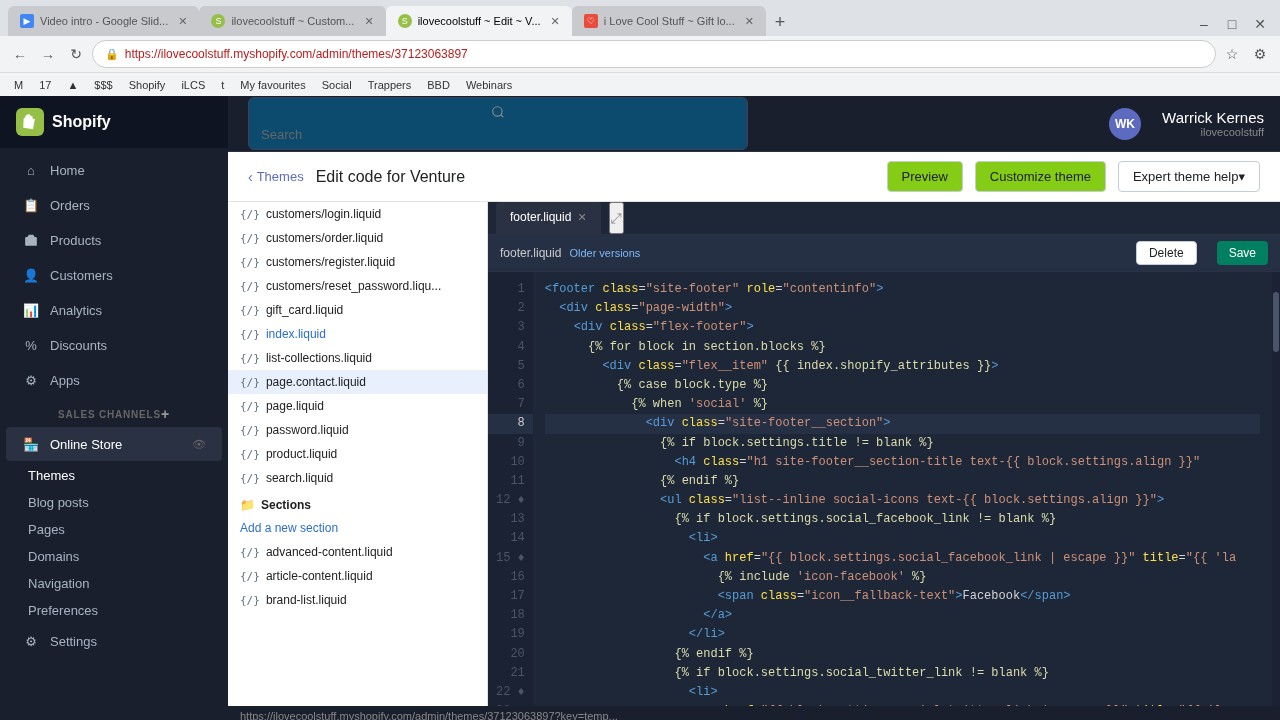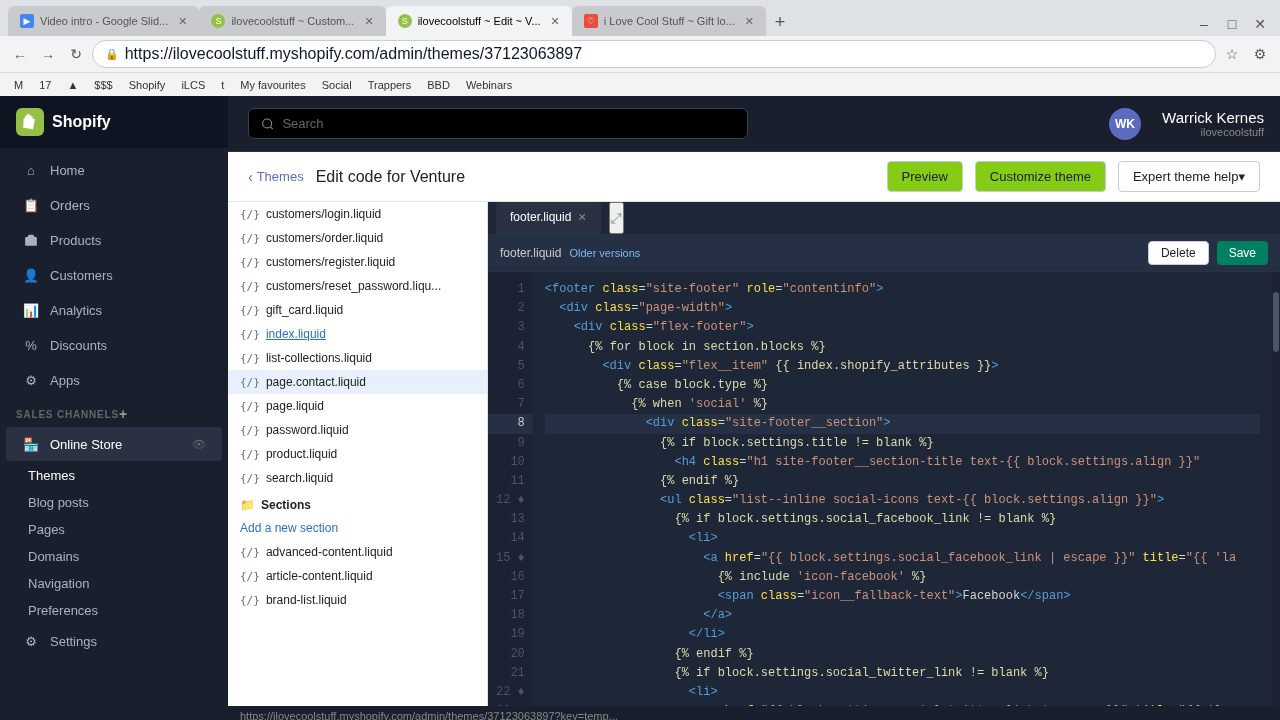--- a/index.html
+++ b/index.html
@@ -8,47 +8,47 @@
     .browser-tab { display: flex; align-items: center; gap: 6px; padding: 6px 12px; border-radius: 6px 6px 0 0; font-size: 12px; max-width: 200px; height: 30px; cursor: pointer; }
     .browser-tab.active { background: #f1f3f4; }
     .browser-tab.inactive { background: #c8cace; color: #555; }
     .browser-tab .tab-favicon { width: 14px; height: 14px; border-radius: 2px; flex-shrink: 0; }
     .browser-tab .tab-title { white-space: nowrap; overflow: hidden; text-overflow: ellipsis; font-size: 11px; }
     .browser-tab .tab-close { font-size: 11px; color: #666; margin-left: 4px; cursor: pointer; }
     .browser-nav { display: flex; align-items: center; gap: 4px; padding: 4px 8px; background: #f1f3f4; height: 36px; }
     .nav-btn { width: 24px; height: 24px; border-radius: 50%; background: transparent; border: none; cursor: pointer; color: #555; font-size: 14px; display: flex; align-items: center; justify-content: center; }
     .address-bar { flex: 1; display: flex; align-items: center; gap: 6px; background: white; border-radius: 20px; padding: 3px 12px; border: 1px solid #ccc; height: 28px; }
     .lock-icon { color: #1a73e8; font-size: 11px; }
-    .address-text { font-size: 16px; color: #0f172a; }
+    .address-text { font-size: 12px; color: #b91c1c; }
     .bookmarks-bar { display: flex; align-items: center; gap: 4px; padding: 0 8px; background: #f1f3f4; height: 24px; border-top: 1px solid #ddd; font-size: 11px; }
     .bookmark-item { padding: 1px 6px; cursor: pointer; white-space: nowrap; color: #333; border-radius: 3px; }
 
     
     .admin-wrapper { display: flex; height: 630px; }
 
     
     .sidebar { width: 228px; background: #1a1f2e; color: #a8b3c1; display: flex; flex-direction: column; overflow: hidden; flex-shrink: 0; }
     .sidebar-header { padding: 12px 16px; display: flex; align-items: center; gap: 10px; background: #0e1422; }
     .shopify-logo { display: flex; align-items: center; gap: 8px; }
     .shopify-logo-icon { width: 28px; height: 28px; background: #96bf48; border-radius: 6px; display: flex; align-items: center; justify-content: center; }
     .shopify-logo-text { color: white; font-size: 16px; font-weight: 600; }
     .sidebar-nav { flex: 1; overflow-y: auto; padding: 4px 0; }
     .nav-item { display: flex; align-items: center; gap: 10px; padding: 8px 16px; cursor: pointer; color: #a8b3c1; font-size: 13px; border-radius: 4px; margin: 1px 6px; }
     .nav-item.active { background: #2a3142; color: white; }
     .nav-item .icon { width: 18px; height: 18px; display: flex; align-items: center; justify-content: center; flex-shrink: 0; }
-    .nav-section-header { padding: 8px 16px 4px; font-size: 10px; font-weight: 600; color: #666; letter-spacing: 0.8px; display: flex; align-items: center; justify-content: flex-start; }
+    .nav-section-header { padding: 8px 16px 4px; font-size: 10px; font-weight: 600; color: #666; letter-spacing: 0.8px; display: flex; align-items: center; justify-content: center; }
     .nav-section-header .add-btn { color: #999; cursor: pointer; font-size: 14px; }
     .nav-sub-item { display: flex; align-items: center; gap: 10px; padding: 6px 16px 6px 28px; cursor: pointer; color: #a8b3c1; font-size: 13px; }
     .nav-sub-item.active { color: white; }
     .eye-icon { margin-left: auto; font-size: 11px; color: #666; }
 
     
     .shopify-header { background: #1a1f2e; height: 56px; display: flex; align-items: center; padding: 0 16px 0 0; border-bottom: 1px solid #2a3142; }
     .header-search { flex: 1; max-width: 500px; margin: 0 20px; }
-    .header-search-bar { background: #000000; border: 1px solid #3a4155; border-radius: 6px; padding: 7px 12px; display: flex; align-items: center; gap: 8px; }
+    .header-search-bar { background: #0c4a6e; border: 1px solid #3a4155; border-radius: 6px; padding: 7px 12px; display: flex; align-items: center; gap: 8px; flex-direction: column; }
     .header-search-bar input { background: transparent; border: none; outline: none; color: white; font-size: 13px; width: 100%; }
     .header-search-bar input::placeholder { color: #666; }
     .header-right { display: flex; align-items: center; gap: 21px; margin-left: auto; justify-content: flex-end; }
     .header-avatar { width: 32px; height: 32px; border-radius: 50%; background: #5c6bc0; display: flex; align-items: center; justify-content: center; color: white; font-size: 12px; font-weight: 600; overflow: hidden; }
     .header-user { text-align: right; }
     .header-user-name { color: white; font-size: 15px; font-weight: 500; }
     .header-user-store { color: #888; font-size: 11px; }
 
     
     .main-content { flex: 1; display: flex; flex-direction: column; background: #f6f6f7; overflow: hidden; }
@@ -62,35 +62,35 @@
     .toolbar-btn { padding: 7px 14px; border-radius: 4px; font-size: 13px; cursor: pointer; border: 1px solid #c4cdd5; background: #84cc16; color: #202223; }
     .toolbar-btn.expert { background: white; color: #202223; border: 1px solid #c4cdd5; display: flex; align-items: center; gap: 0; }
 
     
     .editor-area { display: flex; flex: 1; overflow: hidden; }
 
     
     .file-tree { width: 260px; background: white; border-right: 1px solid #e1e3e5; overflow-y: auto; flex-shrink: 0; }
     .file-item { display: flex; align-items: center; gap: 6px; padding: 5px 12px; cursor: pointer; color: #202223; font-size: 12px; }
     .file-item .file-icon { color: #637381; font-size: 11px; font-family: monospace; }
-    .file-item .file-link { color: #2c6ecb; text-decoration: underline; }
+    .file-item .file-link { color: #2c6ecb; }
     .section-header { padding: 8px 12px 4px; font-size: 12px; font-weight: 600; color: #202223; display: flex; align-items: center; gap: 6px; }
     .section-header .section-icon { color: #637381; }
     .add-section-link { color: #2c6ecb; padding: 5px 12px; font-size: 12px; cursor: pointer; display: block; }
 
     
     .code-editor { flex: 1; display: flex; flex-direction: column; background: #1e2738; overflow: hidden; }
     .editor-tabs { display: flex; background: #1e2738; border-bottom: 1px solid #2a3142; padding: 0 8px; }
     .editor-tab { display: flex; align-items: center; gap: 6px; padding: 8px 14px; font-size: 12px; color: #aaa; cursor: pointer; border-bottom: 2px solid transparent; }
     .editor-tab.active { color: white; background: #2a3142; border-radius: 4px 4px 0 0; }
     .editor-tab .close-tab { color: #888; font-size: 11px; cursor: pointer; }
     .editor-header { display: flex; align-items: center; padding: 6px 12px; background: #253045; border-bottom: 1px solid #2a3142; gap: 8px; }
     .editor-filename { color: #ccc; font-size: 12px; }
     .older-versions-link { color: #7eb8f7; font-size: 11px; cursor: pointer; }
-    .editor-header-right { margin-left: auto; display: flex; gap: 8px; }
+    .editor-header-right { margin-left: auto; display: flex; gap: 20px; }
     .delete-btn { padding: 4px 12px; background: white; border: 1px solid #c4cdd5; border-radius: 4px; font-size: 12px; cursor: pointer; color: #202223; }
     .save-btn { padding: 4px 12px; background: #008060; border: none; border-radius: 4px; font-size: 12px; cursor: pointer; color: white; }
     .fullscreen-btn { margin-left: 8px; color: #888; cursor: pointer; font-size: 14px; }
 
     
     .code-content { flex: 1; overflow: auto; display: flex; }
     .line-numbers { padding: 8px 0; background: #1a2233; min-width: 40px; text-align: right; }
     .line-number { padding: 0 8px; font-size: 12px; font-family: 'Courier New', monospace; line-height: 1.6; color: #4a5568; user-select: none; }
     .line-number.active { color: #ccc; background: #253045; }
     .code-lines { flex: 1; padding: 8px 12px; overflow-x: auto; }

